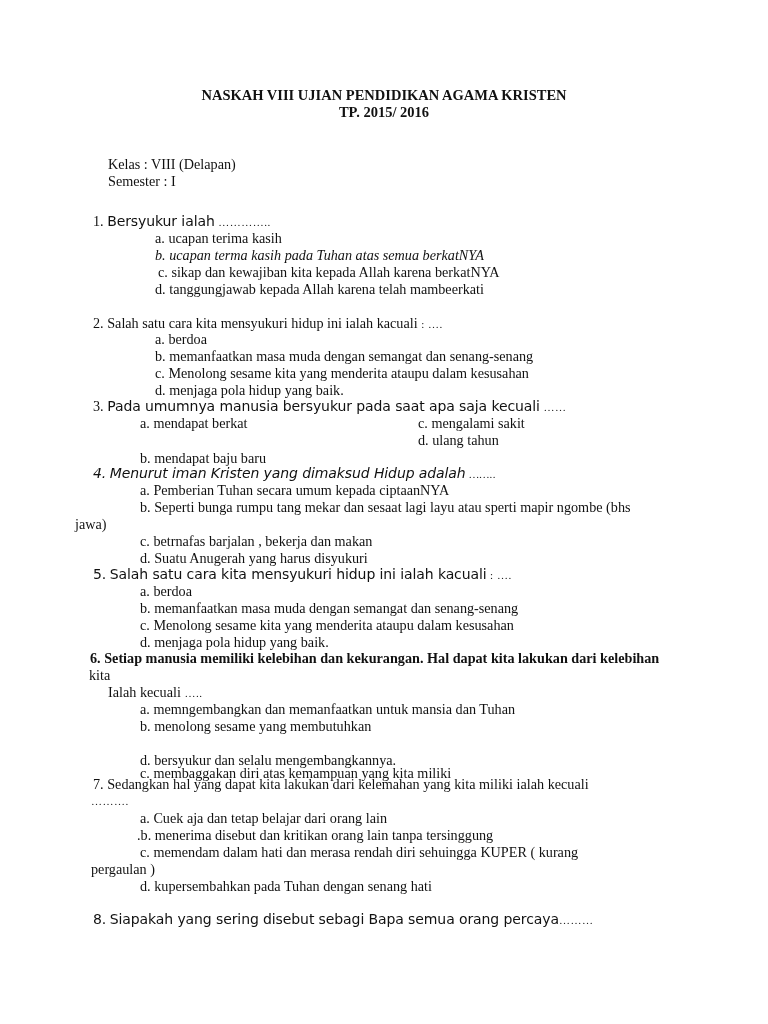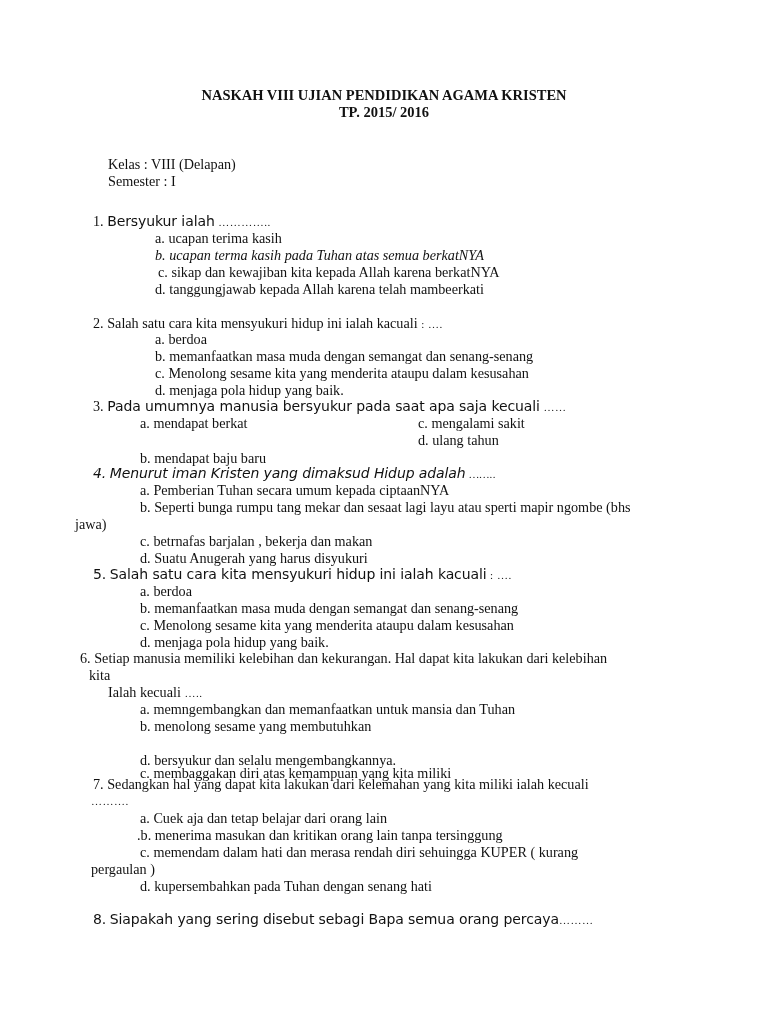--- a/index.html
+++ b/index.html
@@ -78,21 +78,21 @@
       <span class="sans">Salah satu  cara kita mensyukuri hidup ini ialah  kacuali</span>
       <span class="dots">: ….</span>
     </div>
     <div class="line" style="left:140px; top:583px;">a. berdoa</div>
     <div class="line" style="left:140px; top:600px;">b. memanfaatkan masa muda dengan semangat dan senang-senang</div>
     <div class="line" style="left:140px; top:617px;">c. Menolong sesame kita yang menderita ataupu dalam kesusahan</div>
     <div class="line" style="left:140px; top:634px;">d. menjaga pola hidup yang baik.</div>
   </div>
 
   <div>
-    <div class="line" style="left:80px; top:650px;">
+    <div class="line" style="left:90px; top:650px;font-weight:bold;">
       <span>6.</span>
       <span>Setiap manusia memiliki kelebihan dan kekurangan. Hal dapat kita lakukan dari kelebihan</span>
     </div>
     <div class="line" style="left:89px; top:667px;">kita</div>
     <div class="line" style="left:108px; top:684px;">
       <span>Ialah kecuali</span>
       <span class="dots">…..</span>
     </div>
     <div class="line" style="left:140px; top:701px;">a. memngembangkan dan memanfaatkan untuk mansia dan Tuhan</div>
     <div class="line" style="left:140px; top:718px;text-align:right;">b. menolong sesame yang membutuhkan</div>
@@ -100,21 +100,21 @@
     <div class="line" style="left:140px; top:752px;">d. bersyukur dan selalu mengembangkannya.</div>
   </div>
 
   <div>
     <div class="line" style="left:93px; top:776px;">
       <span>7.</span>
       <span>Sedangkan hal yang dapat kita lakukan dari kelemahan yang kita miliki ialah  kecuali</span>
     </div>
     <div class="line dots" style="left:91px; top:793px;">……….</div>
     <div class="line" style="left:140px; top:810px;">a. Cuek aja dan tetap belajar dari orang lain</div>
-    <div class="line" style="left:137px; top:827px;">.b. menerima masukan dan kritikan orang lain tanpa tersinggung</div>
+    <div class="line" style="left:137px; top:827px;">.b. menerima disebut dan kritikan orang lain tanpa tersinggung</div>
     <div class="line" style="left:140px; top:844px;">c. memendam dalam hati dan merasa rendah diri sehuingga  KUPER ( kurang</div>
     <div class="line" style="left:91px; top:861px;">pergaulan )</div>
     <div class="line" style="left:140px; top:878px;">d. kupersembahkan pada Tuhan dengan senang hati</div>
   </div>
 
   <div>
     <div class="line" style="left:93px; top:911px;">
       <span class="sans">8.</span>
       <span class="sans">Siapakah yang sering disebut sebagi Bapa semua orang percaya</span><span class="dots">………</span>
     </div>

